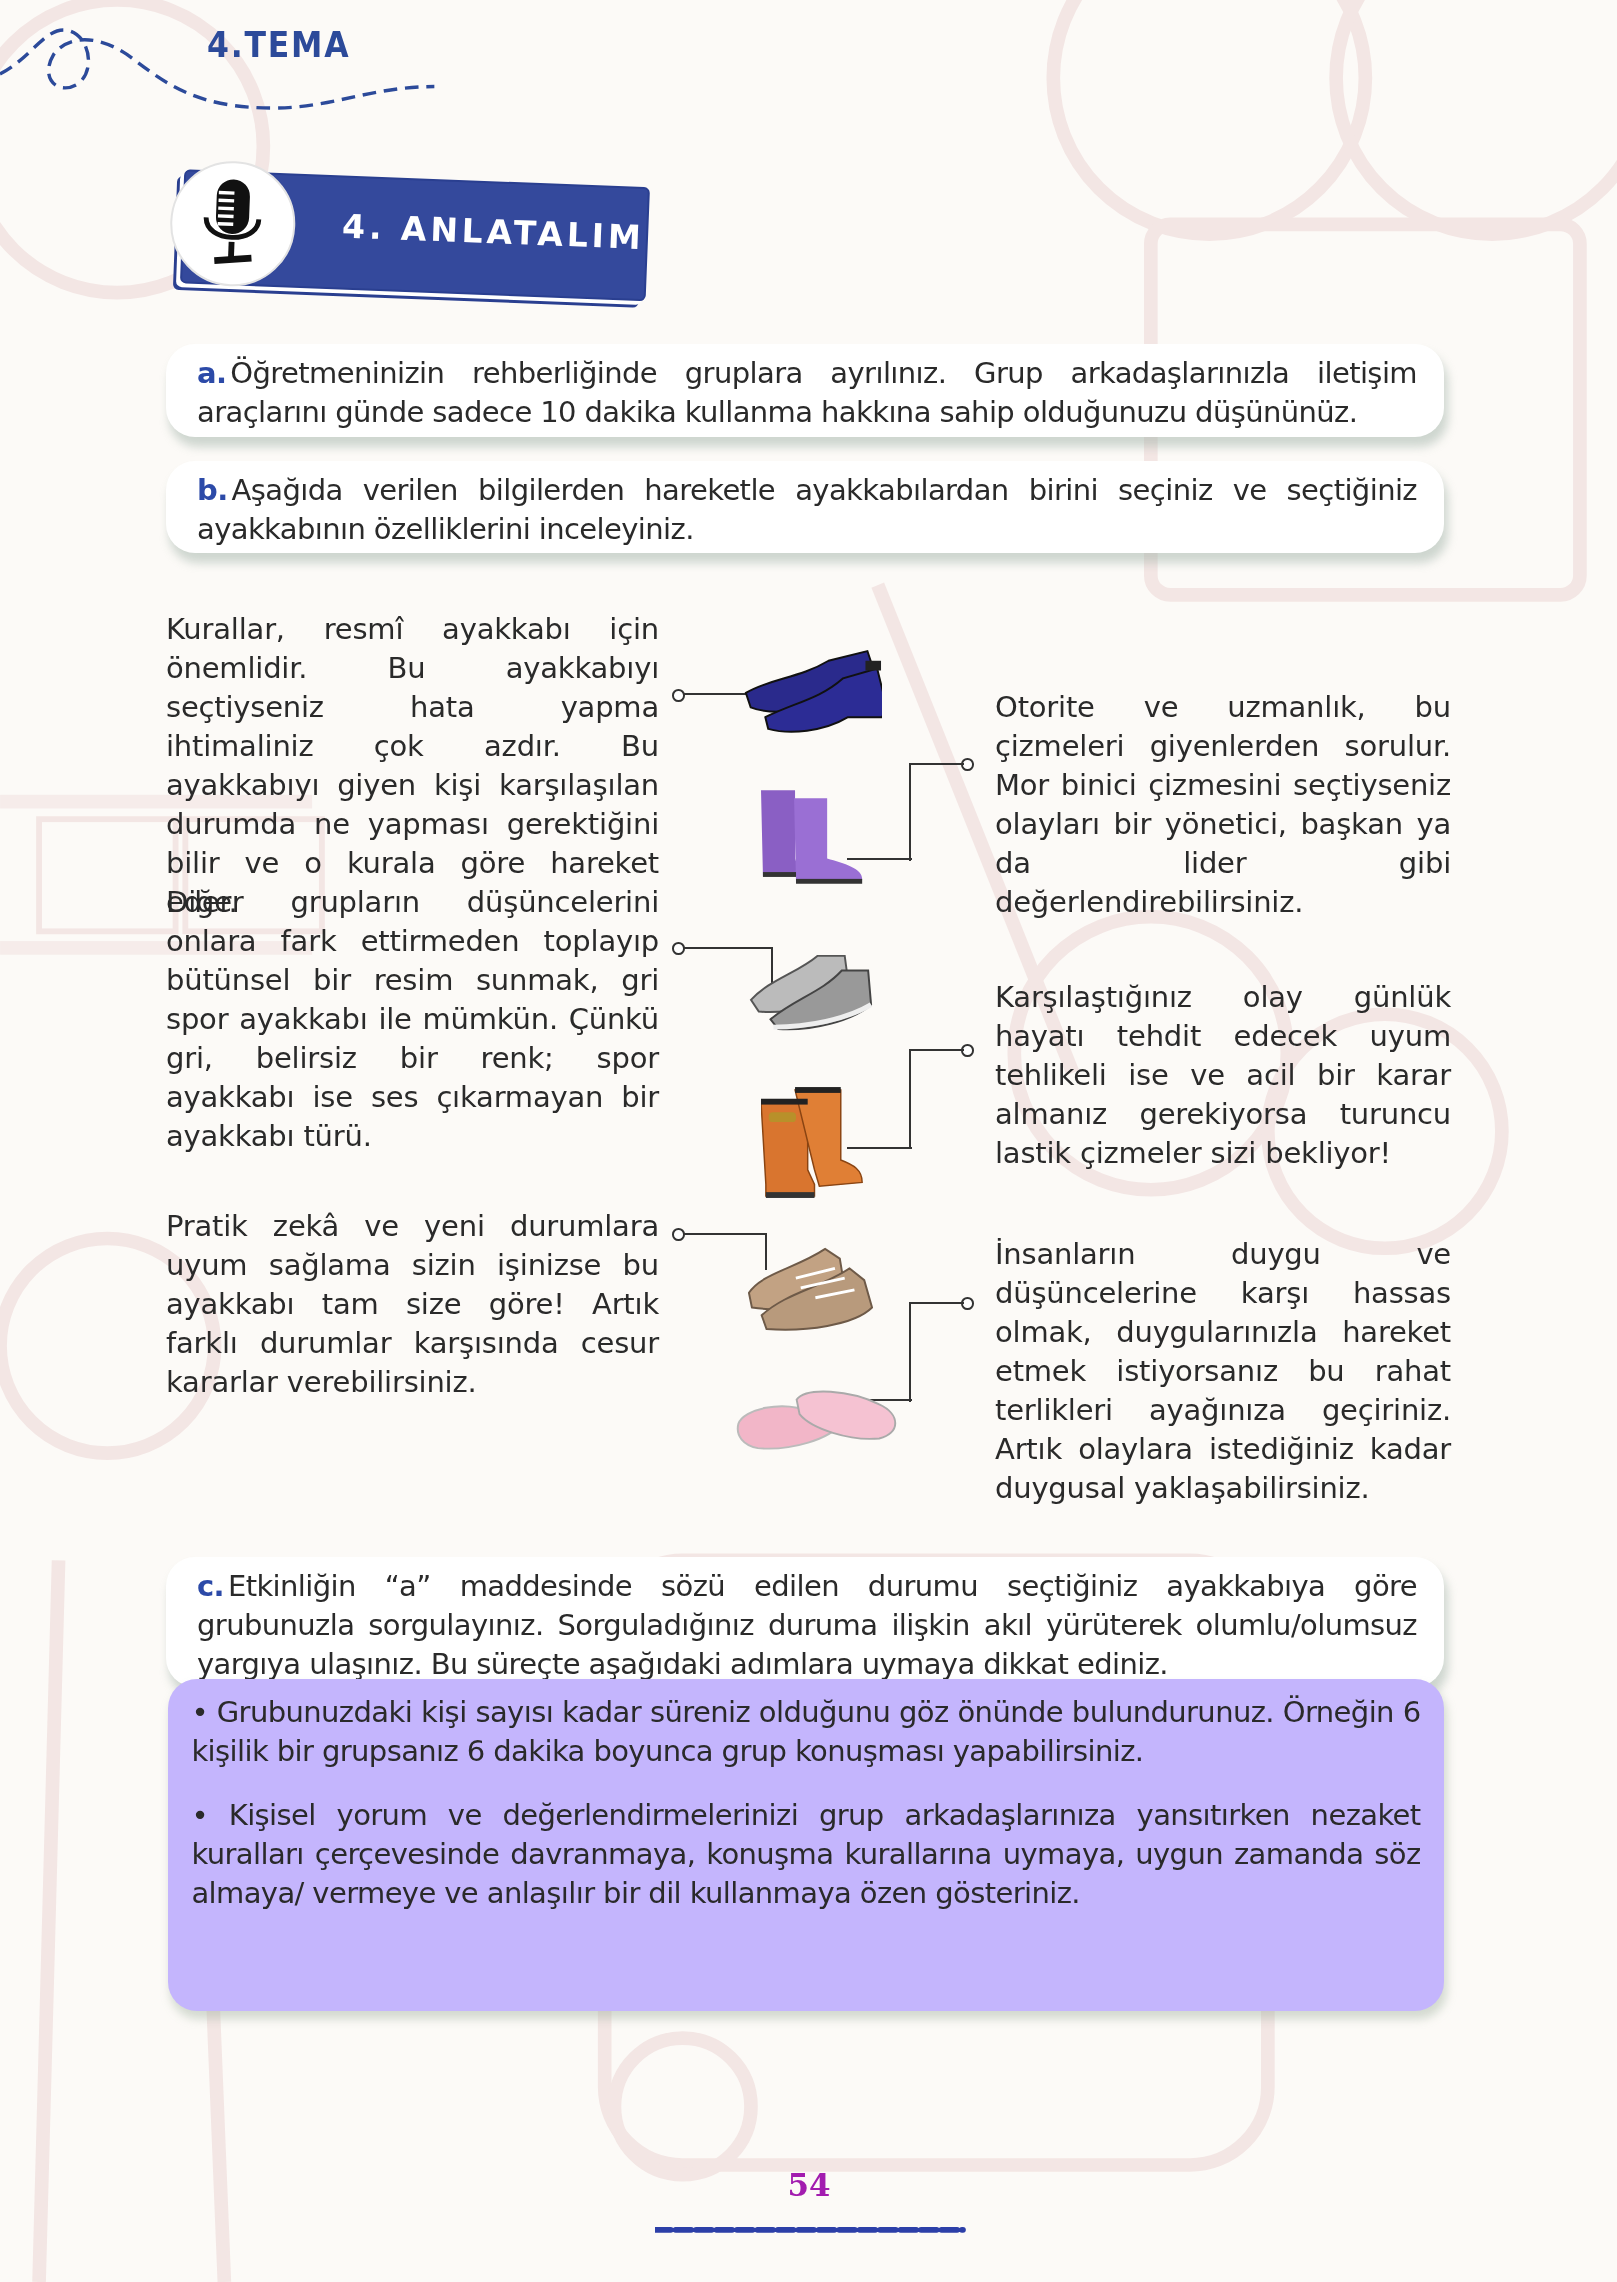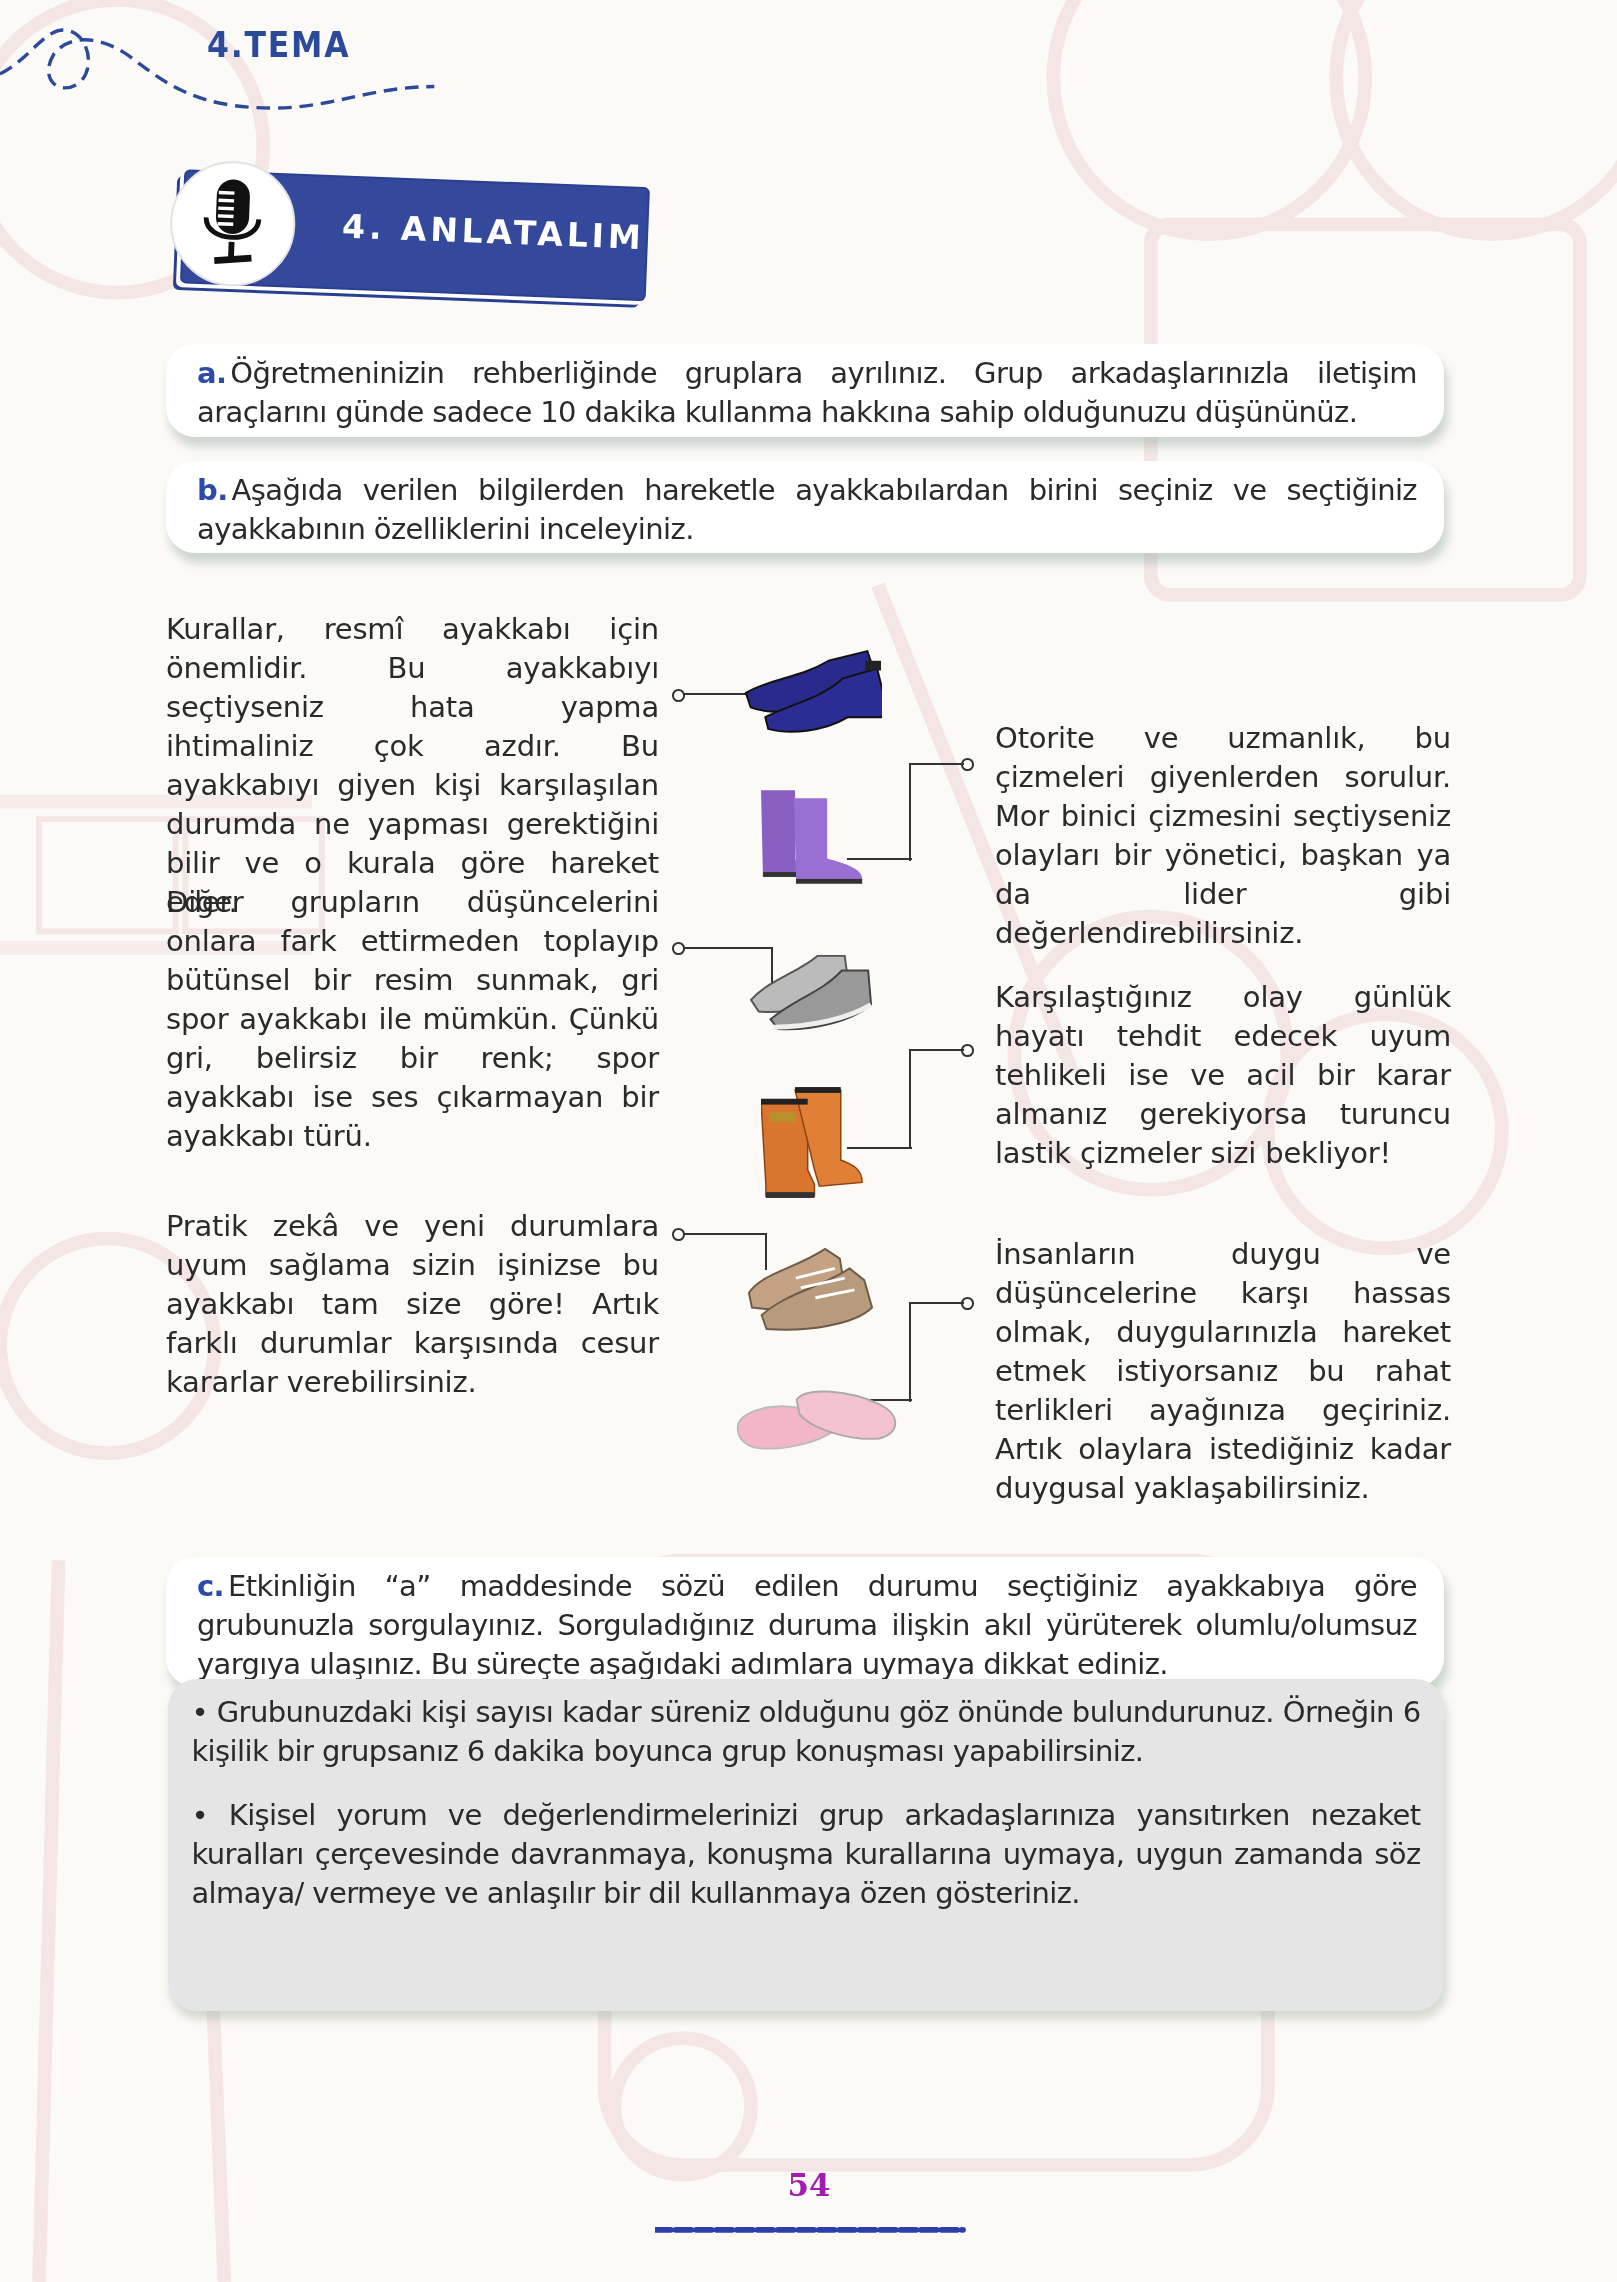--- a/index.html
+++ b/index.html
@@ -56,21 +56,21 @@
 
   .shoe { position:absolute; }
   .conn { position:absolute; border-color:#333; border-style:solid; border-width:0; }
   .dot {
     position:absolute; width:12.7px; height:12.7px; border-radius:50%;
     border:2.9px solid #333; background:#fff; box-sizing:border-box;
   }
 
   .green {
     position:absolute; left:168px; top:1679px; width:1276px; height:332px;
-    background:#e5e5e5; border-radius:29px;
+    background:#c4b5fd; border-radius:29px;
     box-shadow: 2.9px 7.8px 9.8px rgba(150,170,150,0.4);
     padding:13.7px 23.4px 9.8px 23.4px; box-sizing:border-box;
     font-size:29px; line-height:39px; text-align:justify; letter-spacing:-0.6px;
   }
   .green p { margin:0 0 25px 0; }
 
   .pagenum {
     position:absolute; left:0; width:1618px; top:2167px; text-align:center;
     font-family:"DejaVu Serif", serif; font-weight:bold; font-size:31px; color:#a21caf;
   }
@@ -133,21 +133,21 @@
 </div>
 
 <div class="ibox" style="top:461px;height:92px;">
   <span class="lbl">b.</span><span>Aşağıda verilen bilgilerden hareketle ayakkabılardan birini seçiniz ve seçtiğiniz ayakkabının özelliklerini inceleyiniz.</span>
 </div>
 
 <div class="col" style="left:166px;top:597px;">Kurallar, resmî ayakkabı için önemlidir. Bu ayakkabıyı seçtiyseniz hata yapma ihtimaliniz çok azdır. Bu ayakkabıyı giyen kişi karşılaşılan durumda ne yapması gerektiğini bilir ve o kurala göre hareket eder.</div>
 <div class="col" style="left:166px;top:870px;">Diğer grupların düşüncelerini onlara fark ettirmeden toplayıp bütünsel bir resim sunmak, gri spor ayakkabı ile mümkün. Çünkü gri, belirsiz bir renk; spor ayakkabı ise ses çıkarmayan bir ayakkabı türü.</div>
 <div class="col" style="left:166px;top:1194px;">Pratik zekâ ve yeni durumlara uyum sağlama sizin işinizse bu ayakkabı tam size göre! Artık farklı durumlar karşısında cesur kararlar verebilirsiniz.</div>
 
-<div class="col" style="left:995px;top:706px;width:456px;">Otorite ve uzmanlık, bu çizmeleri giyenlerden sorulur. Mor binici çizmesini seçtiyseniz olayları bir yönetici, başkan ya da lider gibi değerlendirebilirsiniz.</div>
+<div class="col" style="left:995px;top:675px;width:456px;">Otorite ve uzmanlık, bu çizmeleri giyenlerden sorulur. Mor binici çizmesini seçtiyseniz olayları bir yönetici, başkan ya da lider gibi değerlendirebilirsiniz.</div>
 <div class="col" style="left:995px;top:965px;width:456px;">Karşılaştığınız olay günlük hayatı tehdit edecek uyum tehlikeli ise ve acil bir karar almanız gerekiyorsa turuncu lastik çizmeler sizi bekliyor!</div>
 <div class="col" style="left:995px;top:1222px;width:456px;">İnsanların duygu ve düşüncelerine karşı hassas olmak, duygularınızla hareket etmek istiyorsanız bu rahat terlikleri ayağınıza geçiriniz. Artık olaylara istediğiniz kadar duygusal yaklaşabilirsiniz.</div>
 
 <div class="dot" style="left:672px;top:689px;"></div>
 <div class="conn" style="left:683px;top:693px;width:64px;border-top-width:2.9px;"></div>
 
 <div class="dot" style="left:961px;top:758px;"></div>
 <div class="conn" style="left:909px;top:763px;width:53px;height:96px;border-top-width:2.9px;border-left-width:2.9px;"></div>
 <div class="conn" style="left:847px;top:858px;width:65px;border-top-width:2.9px;"></div>
 

